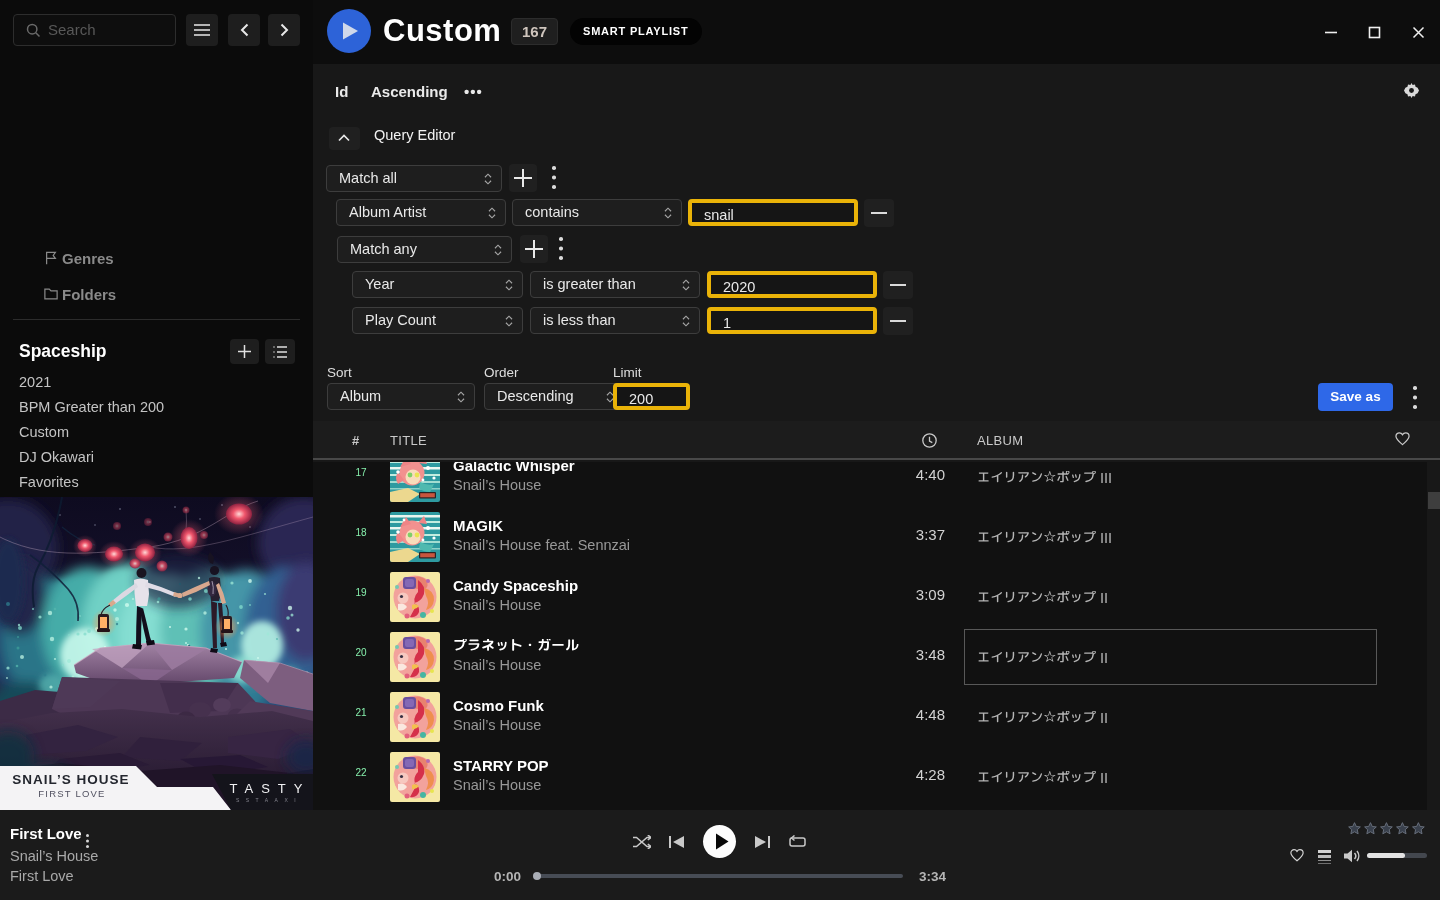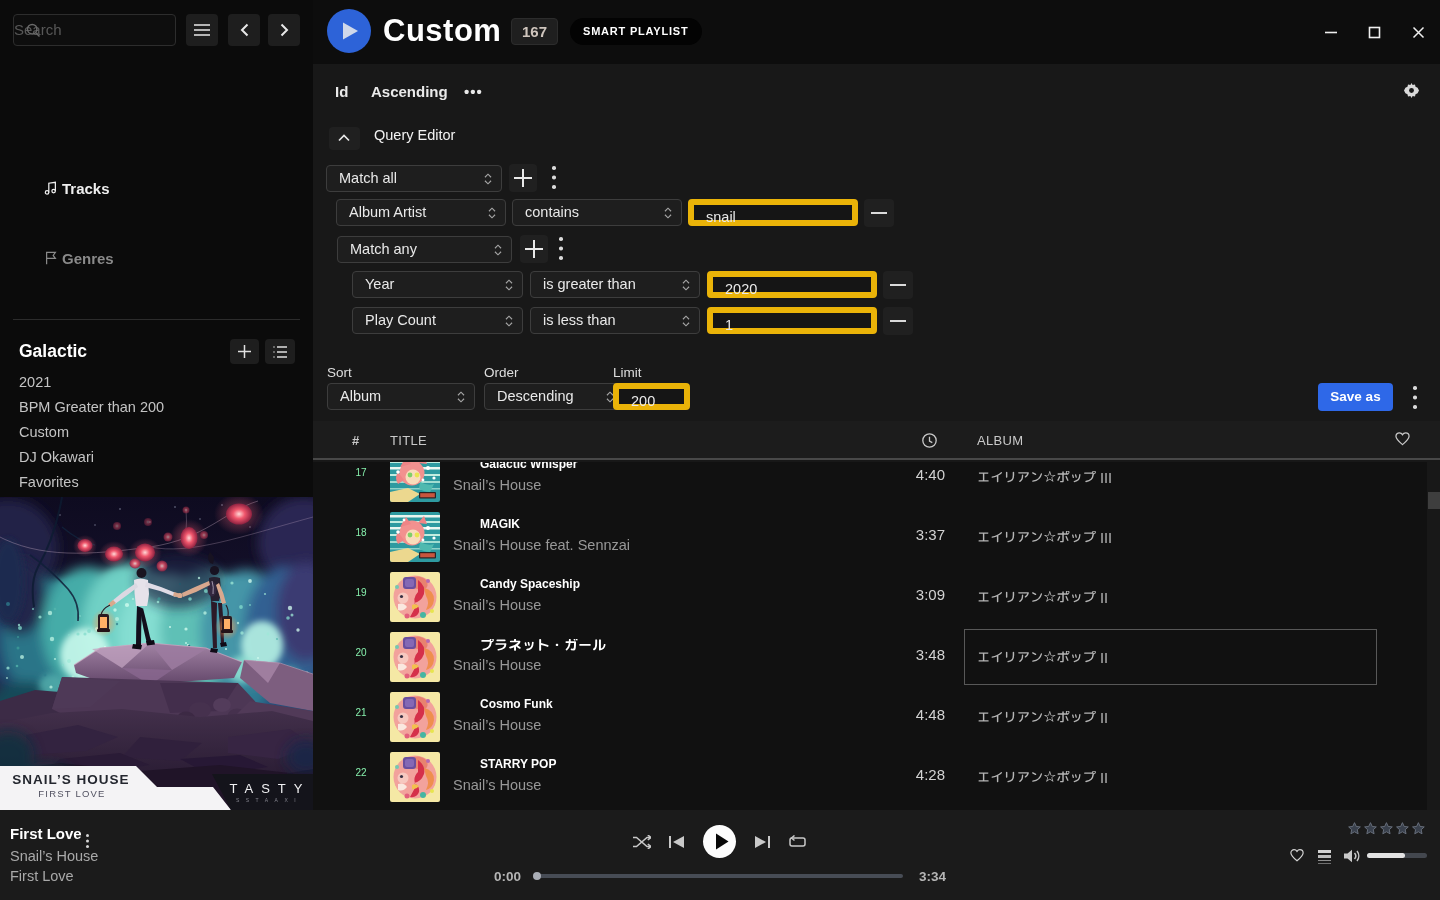--- a/index.html
+++ b/index.html
@@ -1,18 +1,18 @@
 <!DOCTYPE html>
 <html><head><meta charset="utf-8"><style>
 *{margin:0;padding:0;box-sizing:border-box;}
 html,body{width:1440px;height:900px;overflow:hidden;background:#181818;font-family:"Liberation Sans",sans-serif;}
 #app{position:absolute;inset:0;}
 
 #sidebar{position:absolute;left:0;top:0;width:313px;height:810px;background:#0b0b0b;z-index:5;}
-#search{position:absolute;left:13px;top:14px;width:163px;height:32px;border:1px solid #2d2d2d;border-radius:4px;background:#0e0e0e;color:#585858;font-size:15px;line-height:30px;}
+#search{position:absolute;left:13px;top:14px;width:163px;height:32px;border:1px solid #2d2d2d;border-radius:4px;background:#0e0e0e;color:#585858;font-size:15px;line-height:30px;padding-left:34px;}
 .sq{position:absolute;top:14px;width:32px;height:32px;background:#1e1e1e;border-radius:4px;color:#e8e8e8;display:flex;align-items:center;justify-content:center;}
 .nav{position:absolute;left:0;width:313px;height:24px;color:#efefef;font-size:15px;font-weight:700;display:flex;align-items:center;}
 .nav .ic{position:absolute;left:17px;width:14px;height:14px;}
 .nav .lbl{position:absolute;left:37px;}
 .sub .ic{left:44px;}
 .sub .lbl{left:62px;}
 .dim{color:#8a8a8a;}
 .pl{position:absolute;left:19px;color:#c4c4c4;font-size:14.5px;}
 
 #main{position:absolute;left:313px;top:0;width:1127px;height:810px;background:#181818;}
@@ -25,36 +25,36 @@
 .winbtn{position:absolute;top:20px;width:24px;height:24px;color:#efefef;}
 
 #toolbar{position:absolute;left:0;top:64px;width:1127px;height:50px;}
 .tbtxt{position:absolute;top:3px;height:50px;line-height:50px;color:#e9e9e9;font-size:15px;font-weight:700;}
 
 .qbtn{position:absolute;background:#202020;border-radius:4px;color:#e8e8e8;}
 .sel{position:absolute;height:27px;background:#1e1e1e;border:1px solid #3d3d3d;border-radius:4px;color:#e9e9e9;font-size:14.5px;line-height:25px;padding-left:12px;}
 .sel:after{content:"";position:absolute;right:9px;top:6px;width:8px;height:13px;background:
 linear-gradient(#0000 0 0);}
 .caret{position:absolute;right:9px;top:6px;width:8px;height:14px;fill:none;stroke:#a6a6a6;stroke-width:1.3;}
-.inp{position:absolute;height:27px;background:#151515;border:6px solid #eab308;border-radius:4px;color:#e9e9e9;font-size:14.5px;line-height:25px;padding-left:12px;}
+.inp{position:absolute;height:27px;background:#151515;border:4px solid #eab308;border-radius:4px;color:#e9e9e9;font-size:14.5px;line-height:25px;padding-left:12px;}
 .minus{position:absolute;width:30px;height:28px;background:#202020;border-radius:4px;}
 .minus:after{content:"";position:absolute;left:7px;top:13px;width:16px;height:2px;background:#dadada;}
 .plus{position:absolute;width:28px;height:28px;background:#202020;border-radius:4px;}
 .plus:before{content:"";position:absolute;left:5px;top:13px;width:18px;height:2px;background:#e8e8e8;}
 .plus:after{content:"";position:absolute;left:13px;top:5px;width:2px;height:18px;background:#e8e8e8;}
 .vdots{position:absolute;width:3.5px;height:3.5px;background:#dadada;border-radius:50%;box-shadow:0 9.5px 0 #dadada,0 19px 0 #dadada;}
 .flabel{position:absolute;color:#dedede;font-size:13.5px;}
 #saveas{position:absolute;left:1005px;top:383px;width:75px;height:28px;background:#2e68e8;border-radius:4px;color:#fff;font-size:13.5px;font-weight:700;text-align:center;line-height:28px;}
 
 #thead{position:absolute;left:0;top:421px;width:1127px;height:39px;background:#1c1c1c;border-bottom:2px solid #484848;color:#c9c9c9;font-size:13px;}
 #rows{position:absolute;left:0;top:462px;width:1114px;height:348px;overflow:hidden;background:#111111;}
 .row{position:absolute;left:0;width:1114px;height:60px;}
 .rnum{position:absolute;left:28px;width:40px;text-align:center;top:20px;color:#86efac;font-size:10px;}
 .thumb{position:absolute;left:77px;top:5px;width:50px;height:50px;border-radius:2px;overflow:hidden;}
-.ttl{position:absolute;left:140px;top:10px;color:#fff;font-size:12px;font-weight:700;margin-left:27px;}
+.ttl{position:absolute;left:140px;top:10px;color:#fff;font-size:15px;font-weight:700;}
 .art{position:absolute;left:140px;top:30px;color:#989898;font-size:14.5px;}
 .dur{position:absolute;left:560px;width:72px;top:19px;color:#d2d2d2;font-size:15px;text-align:right;}
 .alb{position:absolute;left:664px;top:23px;color:#b5b5b5;font-size:14.5px;display:flex;align-items:center;}
 .kana{height:14px;margin-right:3px;}
 
 #player{position:absolute;left:0;top:810px;width:1440px;height:90px;background:#1b1b1b;}
 .ptxt{position:absolute;left:10px;color:#a9a9a9;font-size:14.5px;}
 </style></head><body>
 <div id="app">
 <aside id="sidebar">
@@ -71,36 +71,34 @@
         <svg width="9" height="14" viewBox="0 0 9 14" fill="none" stroke="#e8e8e8" stroke-width="2">
           <path d="M7.5 1.5 L2 7 L7.5 12.5"></path>
         </svg>
       </div>
   <div class="sq" style="left:268px">
         <svg width="9" height="14" viewBox="0 0 9 14" fill="none" stroke="#e8e8e8" stroke-width="2">
           <path d="M1.5 1.5 L7 7 L1.5 12.5"></path>
         </svg>
       </div>
 
-  <div class="nav sub" style="top:176px">
-    <svg class="ic" viewBox="0 0 16 16" fill="none" stroke="#efefef" stroke-width="1.4">
-          <path d="M5.5 13 V2.5 L13 1.5 V11.5"></path>
-          <circle cx="3.5" cy="13" r="2"></circle>
-          <circle cx="11" cy="11.5" r="2"></circle>
-        </svg>
-    <span class="lbl">Tracks</span>
-  </div>
   <div class="nav sub dim" style="top:246px">
     <svg class="ic" viewBox="0 0 16 16" fill="none" stroke="#8a8a8a" stroke-width="1.4">
           <path d="M3 15 V1.5 H13 L10.5 5 L13 8.5 H3"></path>
         </svg>
     <span class="lbl">Genres</span>
   </div>
+  <div class="nav sub dim" style="top:282px">
+    <svg class="ic" viewBox="0 0 16 16" fill="none" stroke="#8a8a8a" stroke-width="1.4">
+          <path d="M1 13.5 V2.5 H6 L8 4.5 H15 V13.5 Z"></path>
+        </svg>
+    <span class="lbl">Folders</span>
+  </div>
   <div style="position:absolute;left:13px;top:319px;width:287px;height:1px;background:#2c2c2c"></div>
-  <div style="position:absolute;left:19px;top:341px;font-size:17.5px;font-weight:700;color:#fff">Galactic</div>
+  <div style="position:absolute;left:19px;top:341px;font-size:17.5px;font-weight:700;color:#fff">Spaceship</div>
   <div class="sq" style="left:230px;top:339px;width:29px;height:25px">
         <svg width="13" height="13" viewBox="0 0 13 13" stroke="#e0e0e0" stroke-width="1.5">
           <path d="M6.5 0v13M0 6.5h13"></path>
         </svg>
       </div>
   <div class="sq" style="left:265px;top:339px;width:30px;height:25px">
         <svg width="14" height="12" viewBox="0 0 14 12" stroke="#e0e0e0" stroke-width="1.5">
           <path d="M4 1h10M4 6h10M4 11h10M0.5 1h1M0.5 6h1M0.5 11h1"></path>
         </svg>
       </div>

